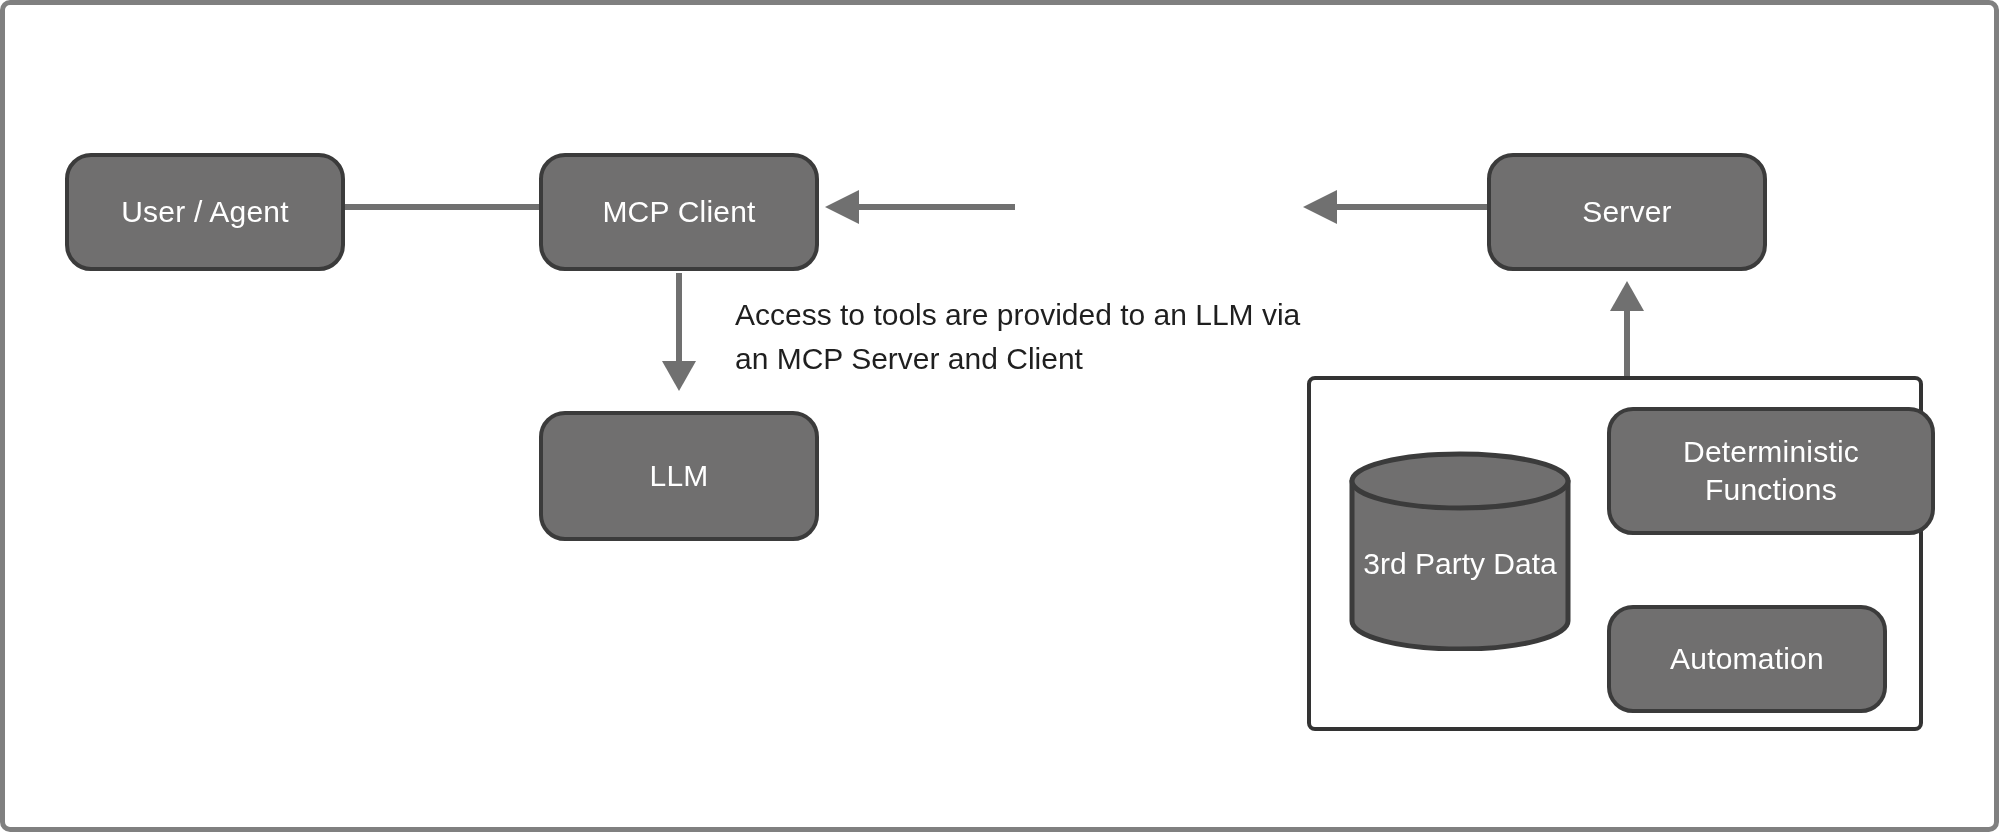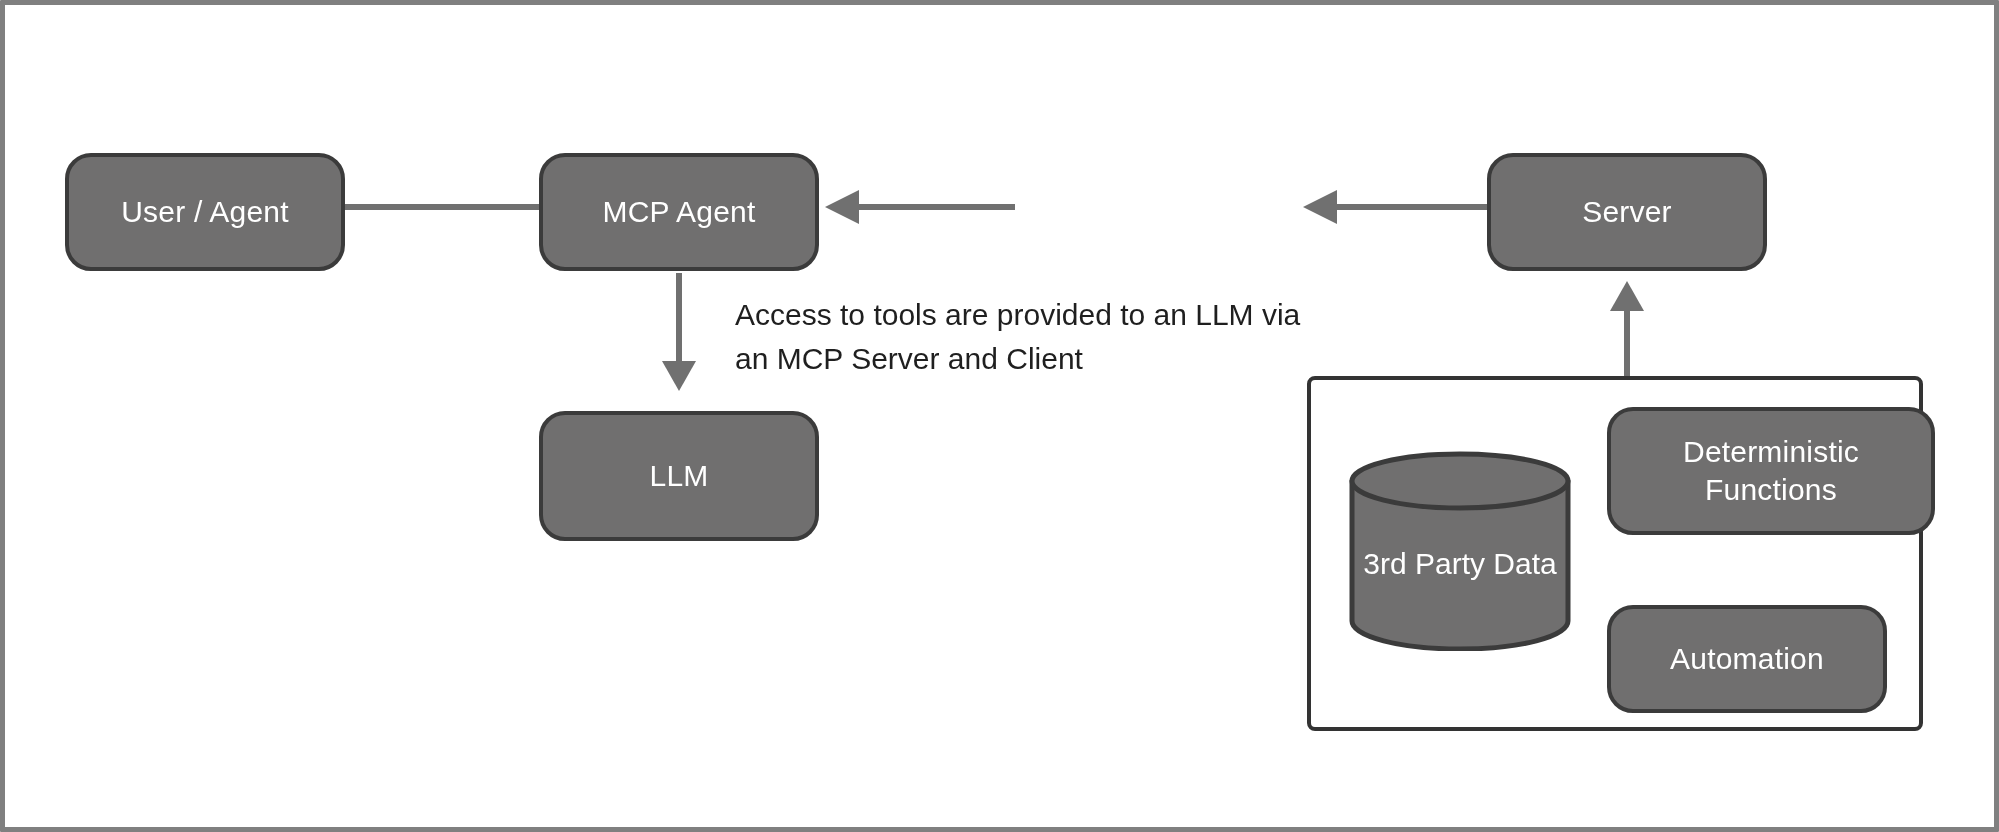--- a/index.html
+++ b/index.html
@@ -12,21 +12,21 @@
     font-family: "Liberation Sans", sans-serif;
     -webkit-font-smoothing: antialiased;
   }
   #canvas {
     position: relative;
     width: 1999px;
     height: 832px;
     background: #ffffff;
     box-sizing: border-box;
     border: 5px solid #808080;
-    border-radius: 1px;
+    border-radius: 10px;
     overflow: hidden;
     padding-left: 33px;
   }
   .stage {
     position: absolute;
     left: 0;
     top: 0;
     width: 1999px;
     height: 832px;
   }
@@ -131,21 +131,21 @@
       </svg>
     </div>
 
     <div class="group-box" style="left:1302px; top:371px; width:616px; height:355px;"></div>
 
     <div class="node" style="left:60px; top:148px; width:280px; height:118px;">
       <span class="label">User / Agent</span>
     </div>
 
     <div class="node" style="left:534px; top:148px; width:280px; height:118px;">
-      <span class="label">MCP Agent</span>
+      <span class="label">MCP Client</span>
     </div>
 
 
     <div class="node" style="left:1482px; top:148px; width:280px; height:118px;">
       <span class="label">Server</span>
     </div>
 
     <div class="node" style="left:534px; top:406px; width:280px; height:130px;">
       <span class="label">LLM</span>
     </div>

